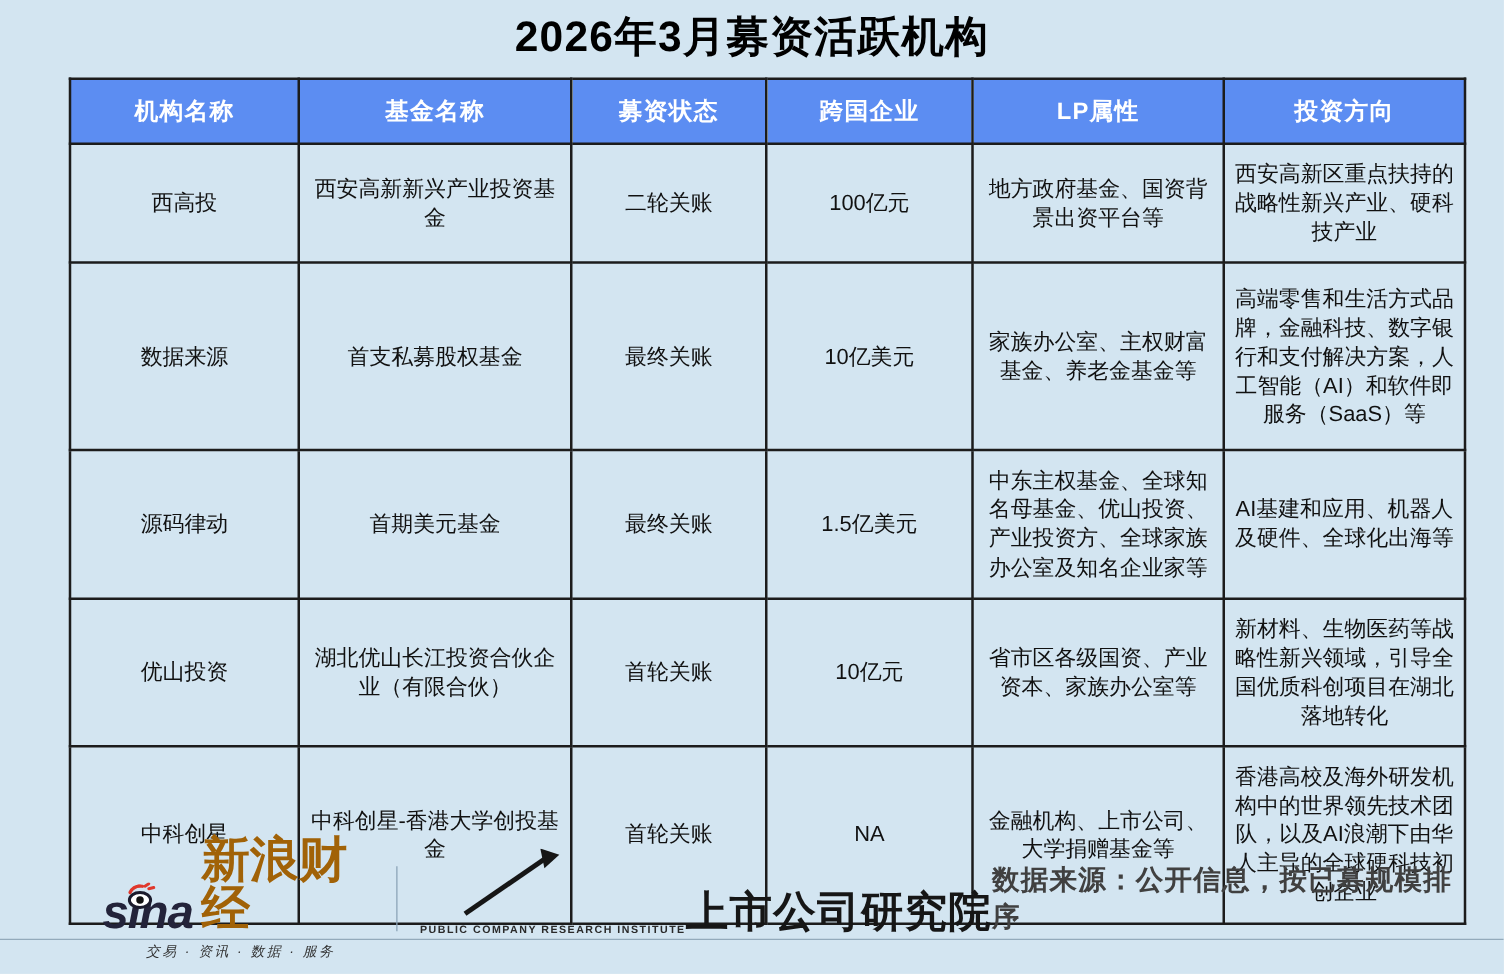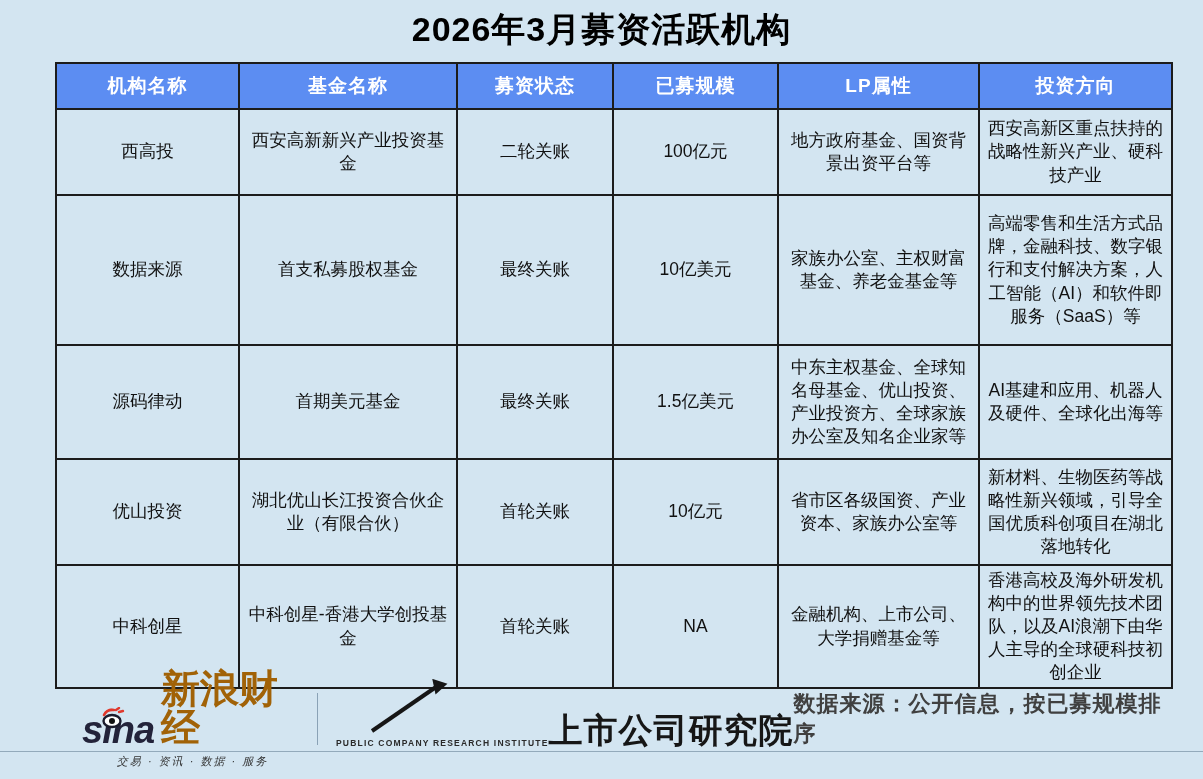--- a/index.html
+++ b/index.html
@@ -33,21 +33,21 @@
   }
   table {
     border-collapse: collapse;
     table-layout: fixed;
     width: 1116px;
   }
   th, td {
     border: 2px solid var(--border, #1c1c1c);
     text-align: center;
     vertical-align: middle;
-    padding: 2px 4px;
+    padding: 12px 4px;
     overflow: hidden;
   }
   th {
     background: var(--header_bg, #5c8df2);
     color: #ffffff;
     font-size: 19px;
     font-weight: 700;
     height: 46px;
     letter-spacing: 1px;
   }
@@ -185,21 +185,21 @@
           <col style="width:156px">
         <col style="width:165px">
           <col style="width:201px">
           <col style="width:193px">
       </colgroup>
       <thead>
         <tr>
           <th>机构名称</th>
           <th>基金名称</th>
           <th>募资状态</th>
-          <th>已募规模</th>
+          <th>跨国企业</th>
           <th>LP属性</th>
           <th>投资方向</th>
         </tr>
       </thead>
       <tbody>
         <tr class="r1">
           <td>西高投</td>
           <td>西安高新新兴产业投资基金</td>
           <td>二轮关账</td>
           <td>100亿元</td>

